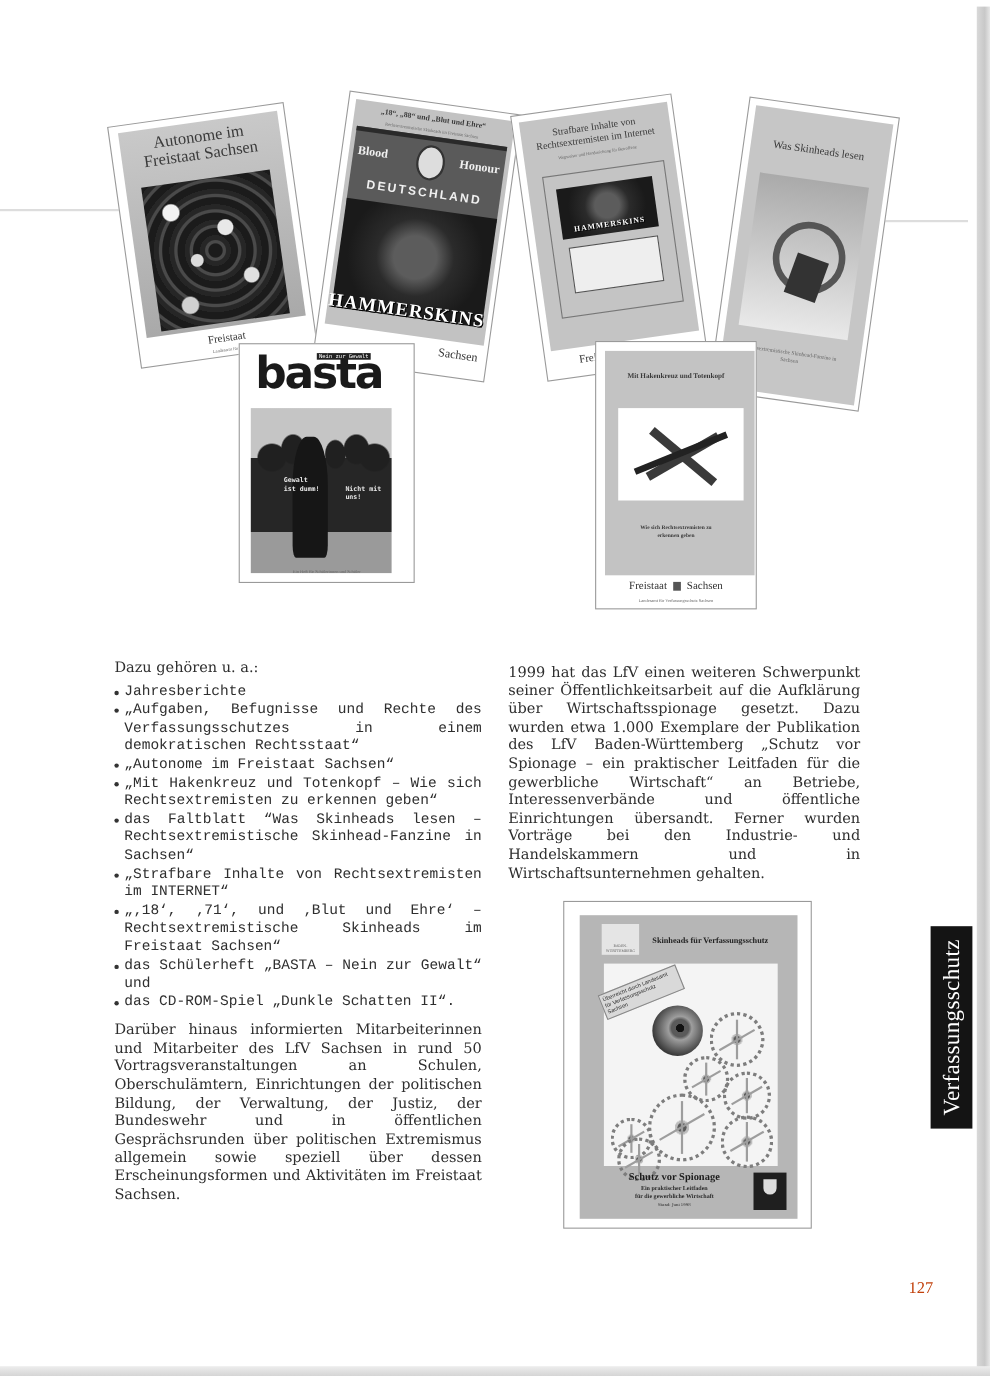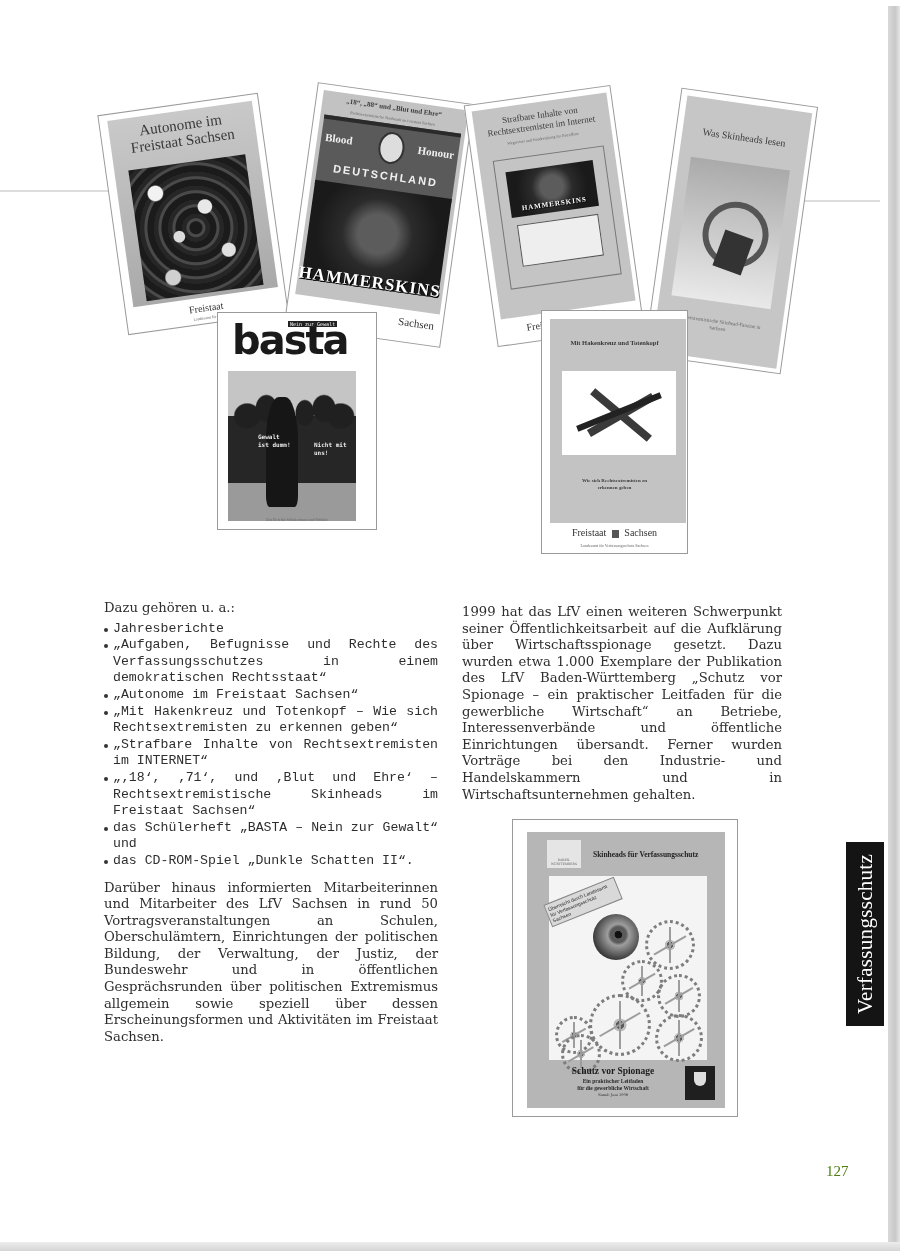--- a/index.html
+++ b/index.html
@@ -107,21 +107,21 @@
     .side-tab {
       position: absolute; left: 846px; top: 842px; width: 38px; height: 184px; background: #141414;
     }
     .side-tab-text {
       position: absolute; left: 50%; top: 50%; white-space: nowrap;
       transform: translate(-50%, -50%) rotate(-90deg);
       color: #ffffff; font-family: "Liberation Serif", serif; font-size: 21px; letter-spacing: 0.3px;
     }
     .page-number {
       position: absolute; left: 826px; top: 1163px; font-size: 15px;
-      font-family: "Liberation Serif", serif; color: #4d7c0f;
+      font-family: "Liberation Serif", serif; color: #c2410c;
     }
   </style>
 </head>
 <body>
 
 <div class="page-edge"></div>
 <div class="page-bottom-edge"></div>
 <div class="scan-line" style="left:0;top:190px;width:120px;"></div>
 <div class="scan-line" style="left:780px;top:200px;width:100px;"></div>
 
@@ -203,20 +203,21 @@
   <div class="b-foot tiny" style="top:232px;">Landesamt für Verfassungsschutz Sachsen</div>
 </div>
 
 <div class="col" style="left:104px;top:600px;width:334px;">
   <p style="margin-bottom:4px;">Dazu gehören u. a.:</p>
   <ul class="bullets">
     <li>Jahresberichte</li>
     <li>„Aufgaben, Befugnisse und Rechte des Verfassungsschutzes in einem demokratischen Rechtsstaat“</li>
     <li>„Autonome im Freistaat Sachsen“</li>
     <li>„Mit Hakenkreuz und Totenkopf – Wie sich Rechtsextremisten zu erkennen geben“</li>
+    <li>das Faltblatt “Was Skinheads lesen – Rechtsextremistische Skinhead-Fanzine in Sachsen“</li>
     <li>„Strafbare Inhalte von Rechtsextremisten im INTERNET“</li>
     <li>„‚18‘, ‚71‘, und ‚Blut und Ehre‘ – Rechtsextremistische Skinheads im Freistaat Sachsen“</li>
     <li>das Schülerheft „BASTA – Nein zur Gewalt“ und</li>
     <li>das CD-ROM-Spiel „Dunkle Schatten II“.</li>
   </ul>
   <p style="margin-top:10px;">Darüber hinaus informierten Mitarbeiterinnen und Mitarbeiter des LfV Sachsen in rund 50 Vortragsveranstaltungen an Schulen, Oberschulämtern, Einrichtungen der politischen Bildung, der Verwaltung, der Justiz, der Bundeswehr und in öffentlichen Gesprächsrunden über politischen Extremismus allgemein sowie speziell über dessen Erscheinungsformen und Aktivitäten im Freistaat Sachsen.</p>
 </div>
 
 <div class="col" style="left:462px;top:604px;width:320px;">
   <p>1999 hat das LfV einen weiteren Schwerpunkt seiner Öffentlichkeitsarbeit auf die Aufklärung über Wirtschaftsspionage gesetzt. Dazu wurden etwa 1.000 Exemplare der Publikation des LfV Baden-Württemberg „Schutz vor Spionage – ein praktischer Leitfaden für die gewerbliche Wirtschaft“ an Betriebe, Interessenverbände und öffentliche Einrichtungen übersandt. Ferner wurden Vorträge bei den Industrie- und Handelskammern und in Wirtschaftsunternehmen gehalten.</p>

